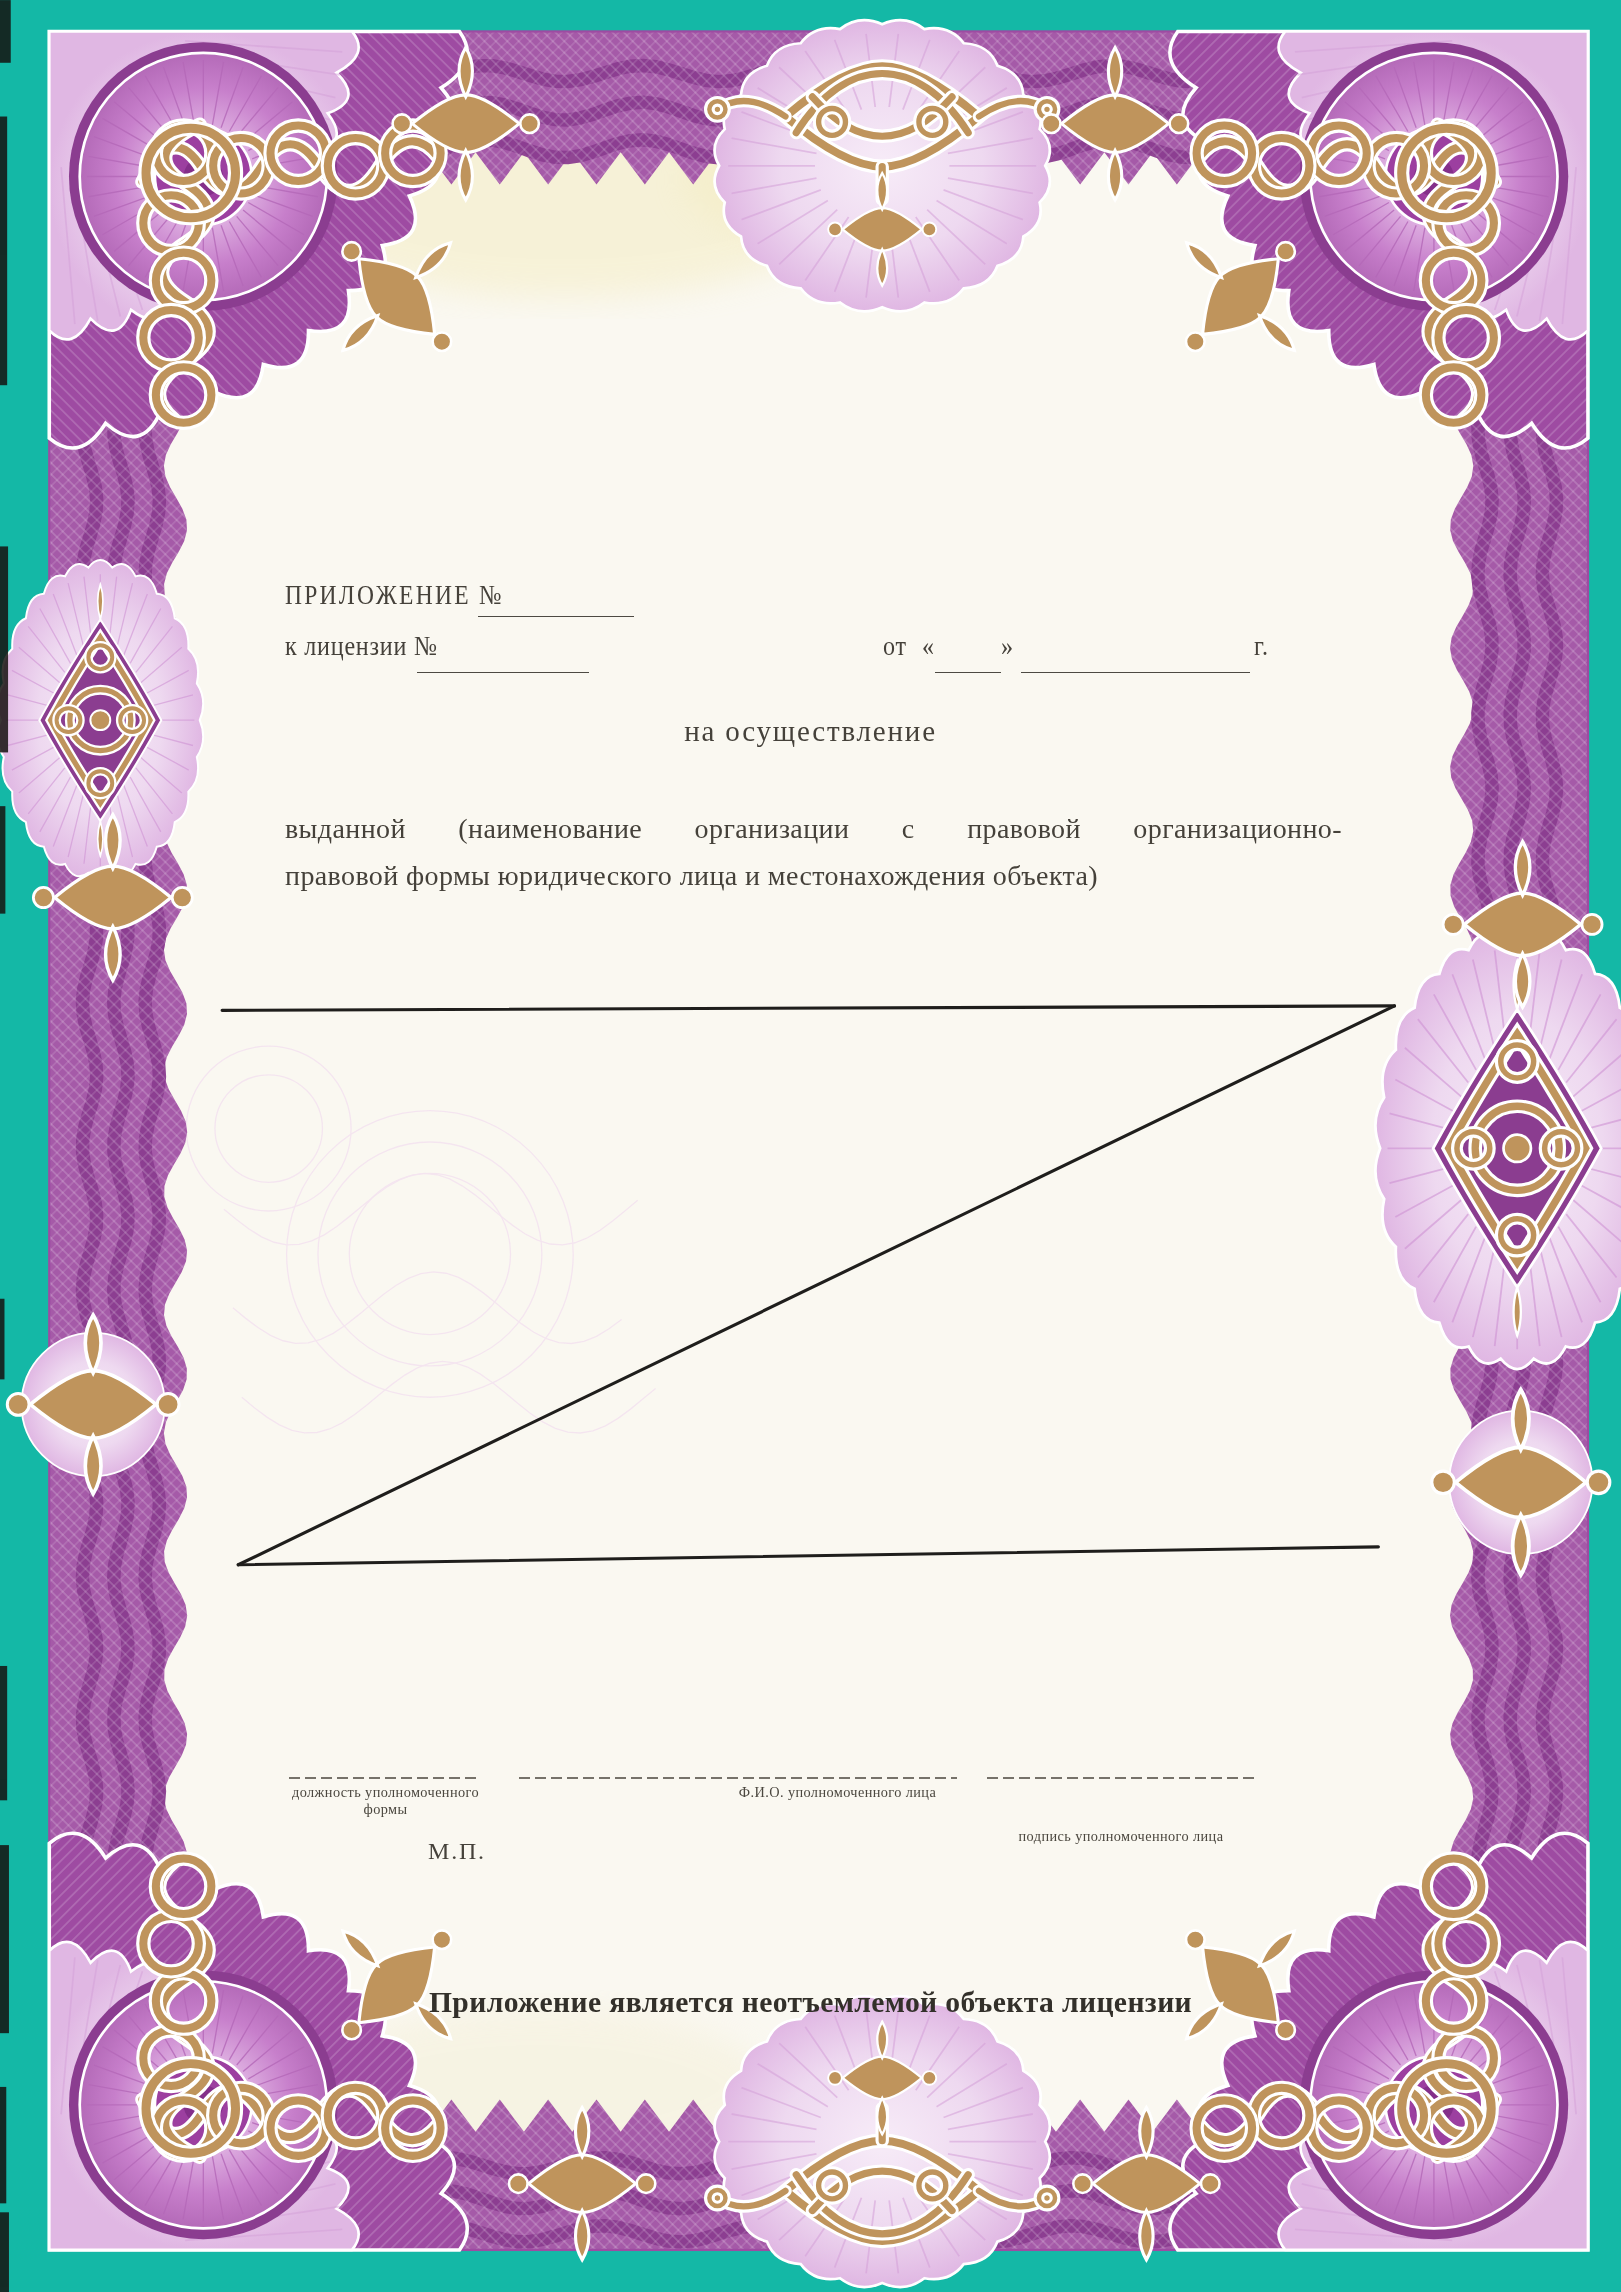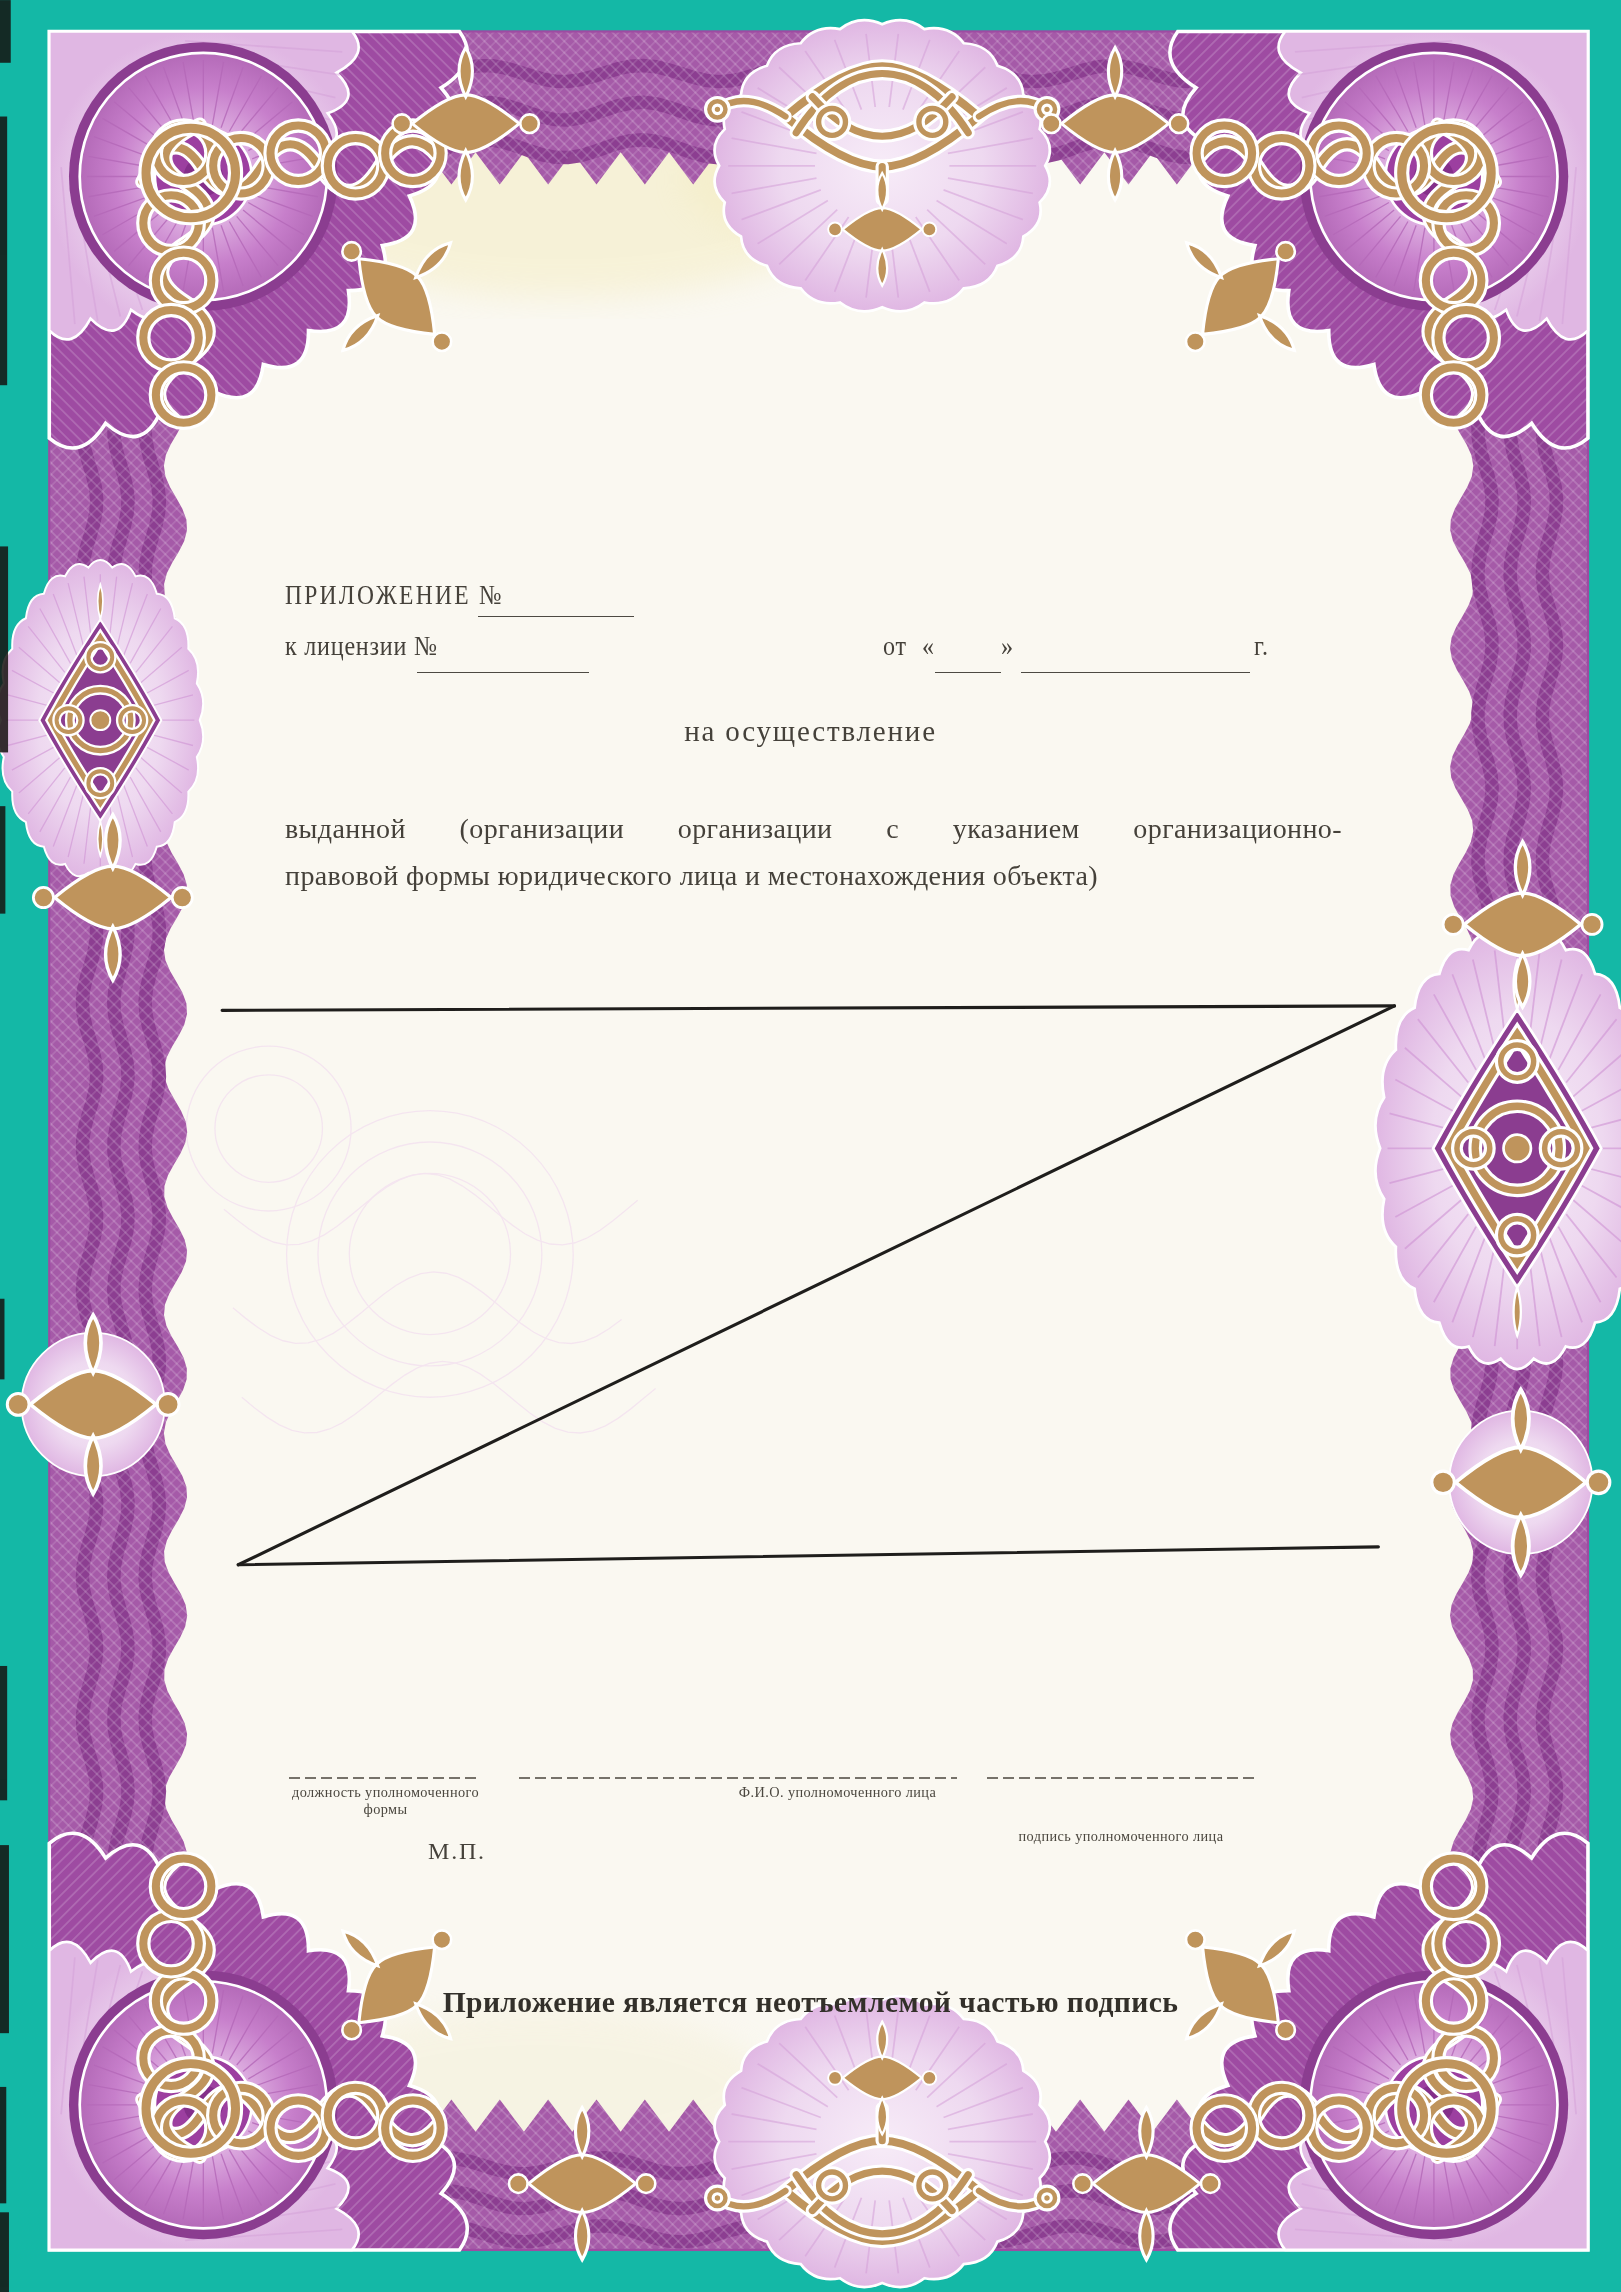--- a/index.html
+++ b/index.html
@@ -803,28 +803,28 @@
   <div class="blank" style="left:417px;top:672px;width:172px;"></div>
   <div class="t lic" style="left:883px;top:630px;">от</div>
   <div class="t lic" style="left:922px;top:630px;">«</div>
   <div class="blank" style="left:935px;top:672px;width:66px;"></div>
   <div class="t lic" style="left:1001px;top:630px;">»</div>
   <div class="blank" style="left:1021px;top:672px;width:229px;"></div>
   <div class="t lic" style="left:1254px;top:630px;">г.</div>
 
   <div class="center-line activity" style="top:715px;">на осуществление</div>
 
-  <div class="para jst" style="top:810px;">выданной (организации организации с указанием организационно-</div>
+  <div class="para jst" style="top:810px;">выданной (наименование организации с правовой организационно-</div>
   <div class="para" style="top:847px;margin-top:10px;">правовой формы юридического лица и местонахождения объекта)</div>
 
   <div class="sigline" style="left:289px;width:192px;"></div>
   <div class="sigline" style="left:519px;width:438px;"></div>
   <div class="sigline" style="left:987px;width:267px;"></div>
 
   <div class="siglabel" style="left:285px;width:201px;">должность уполномоченного формы</div>
   <div class="siglabel" style="left:722px;width:231px;">Ф.И.О. уполномоченного лица</div>
   <div class="siglabel" style="left:991px;width:260px;margin-top:44px;">подпись уполномоченного лица</div>
 
   <div class="t seal" style="left:428px;top:1838px;">М.П.</div>
 
-  <div class="center-line footer" style="top:1986px;">Приложение является неотъемлемой частью подпись</div>
+  <div class="center-line footer" style="top:1986px;">Приложение является неотъемлемой объекта лицензии</div>
 </div>
 
 
 </body></html>

